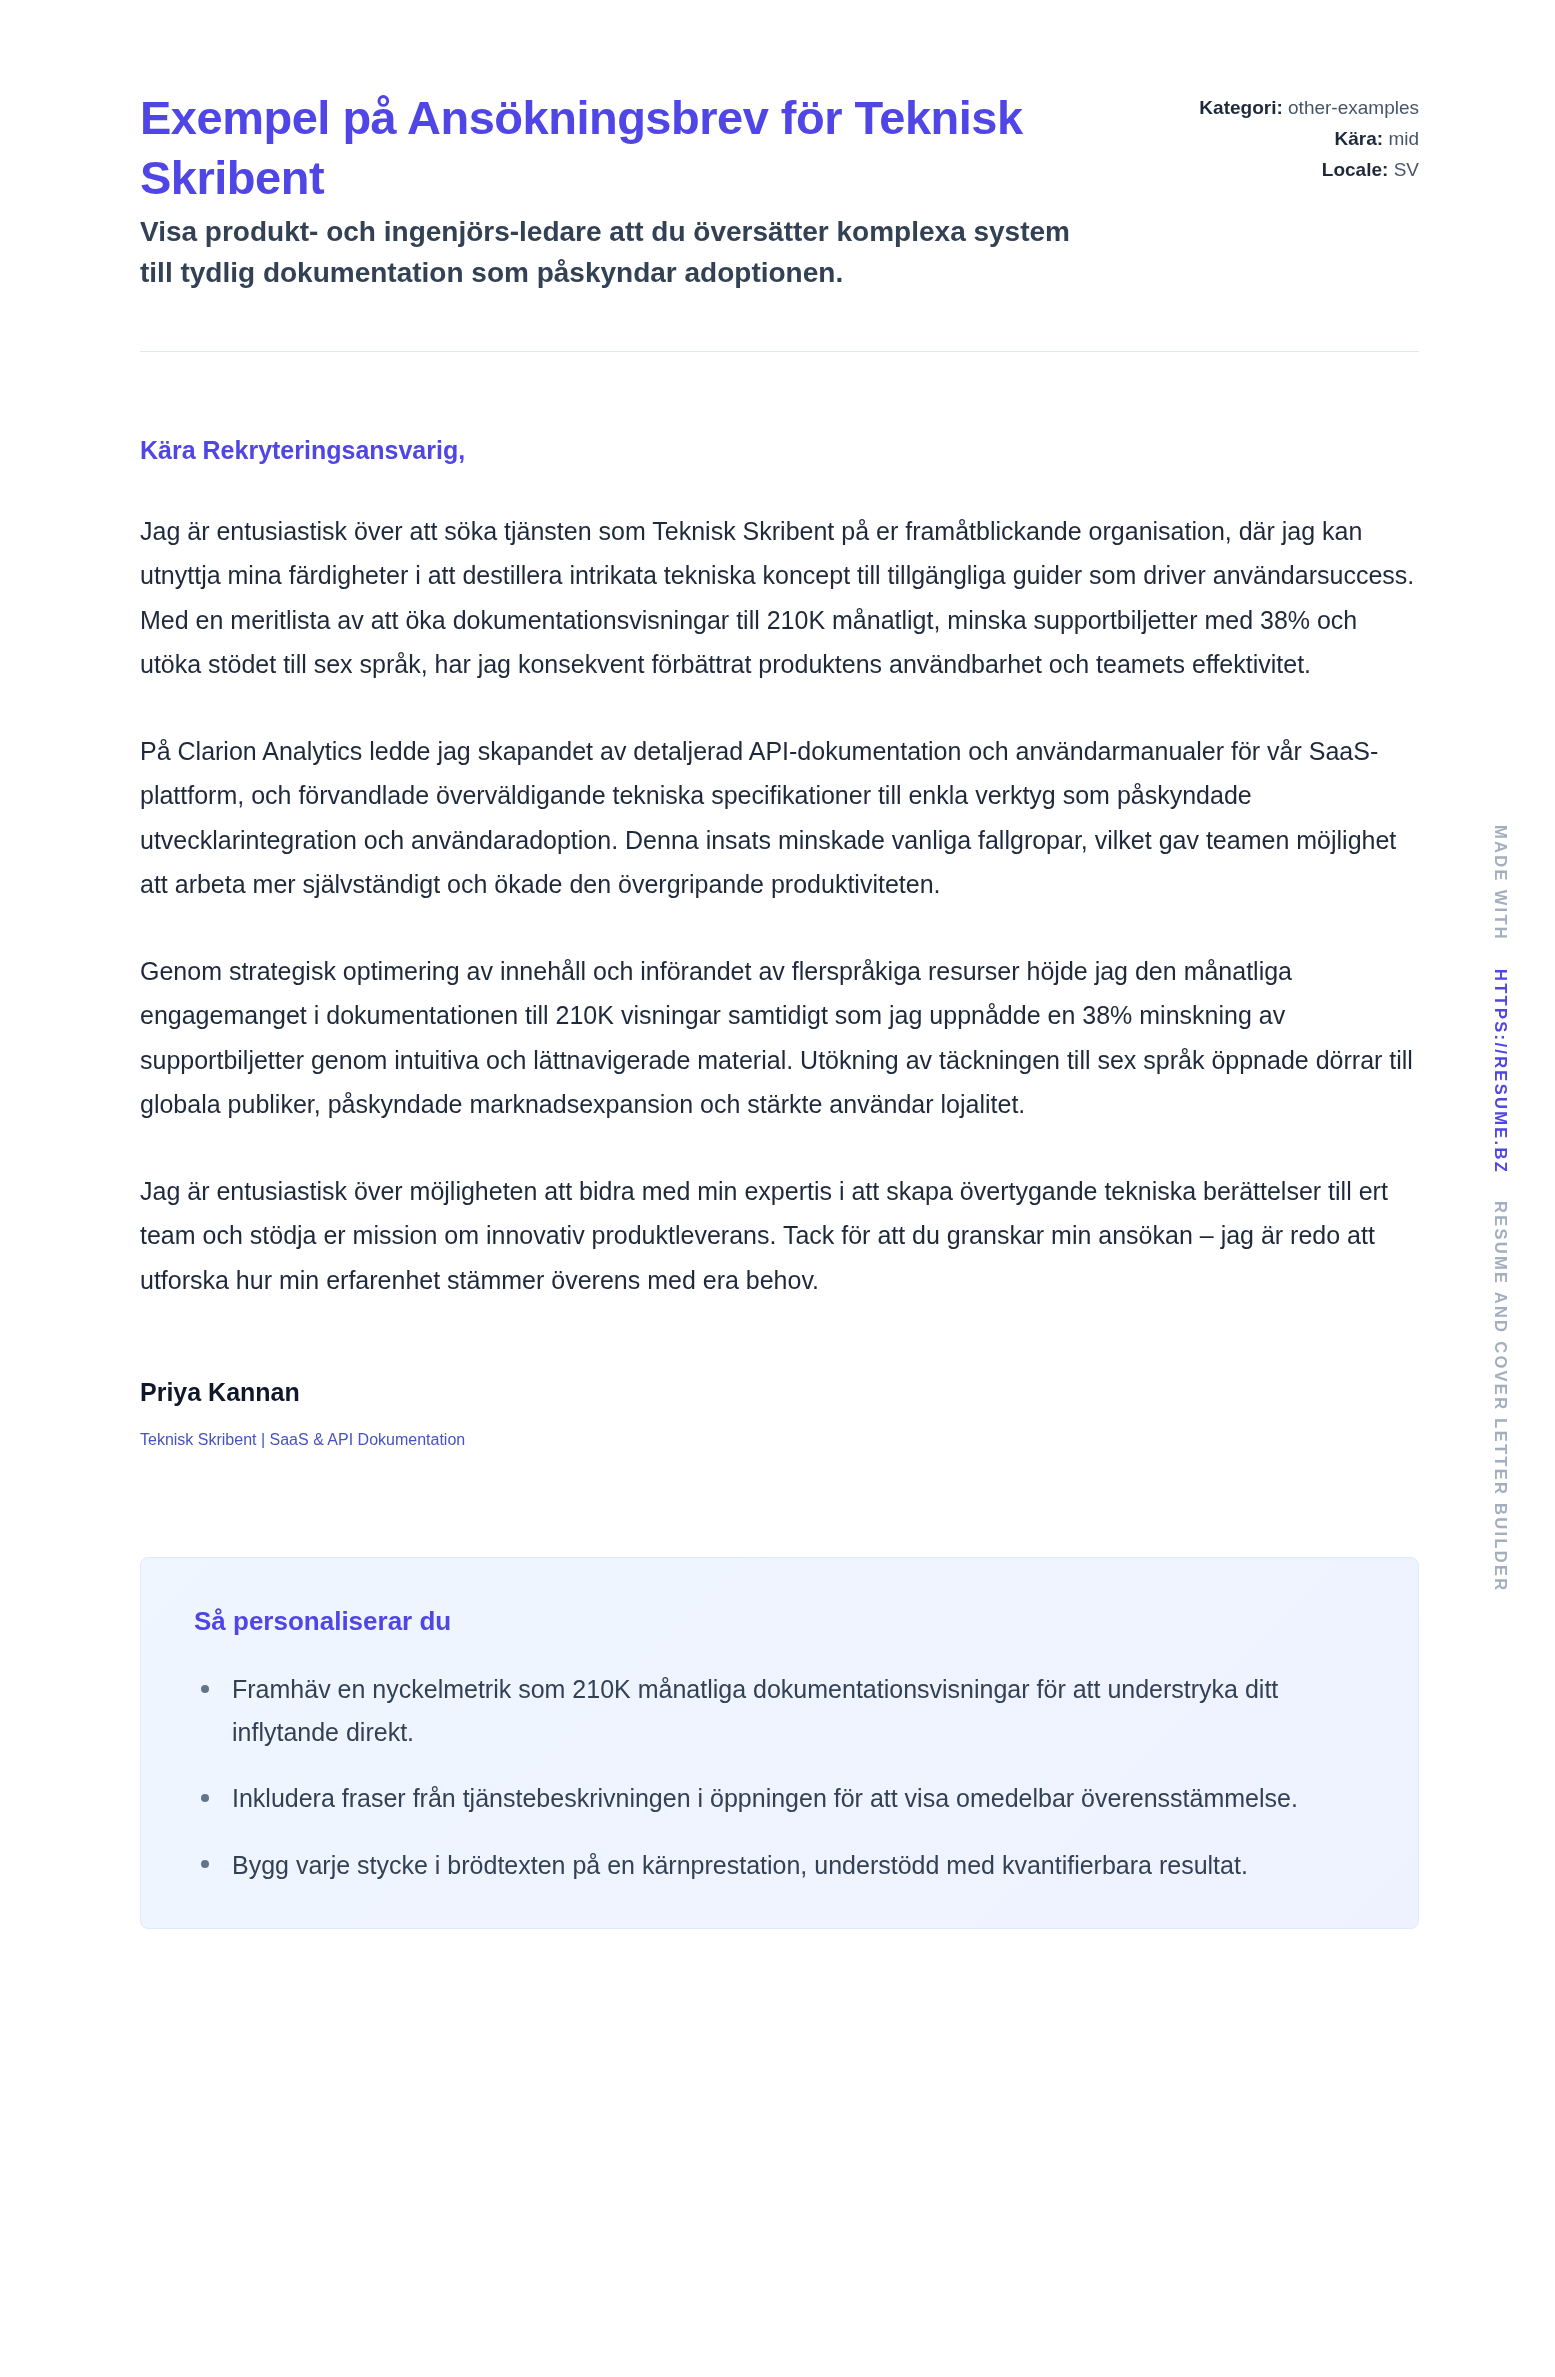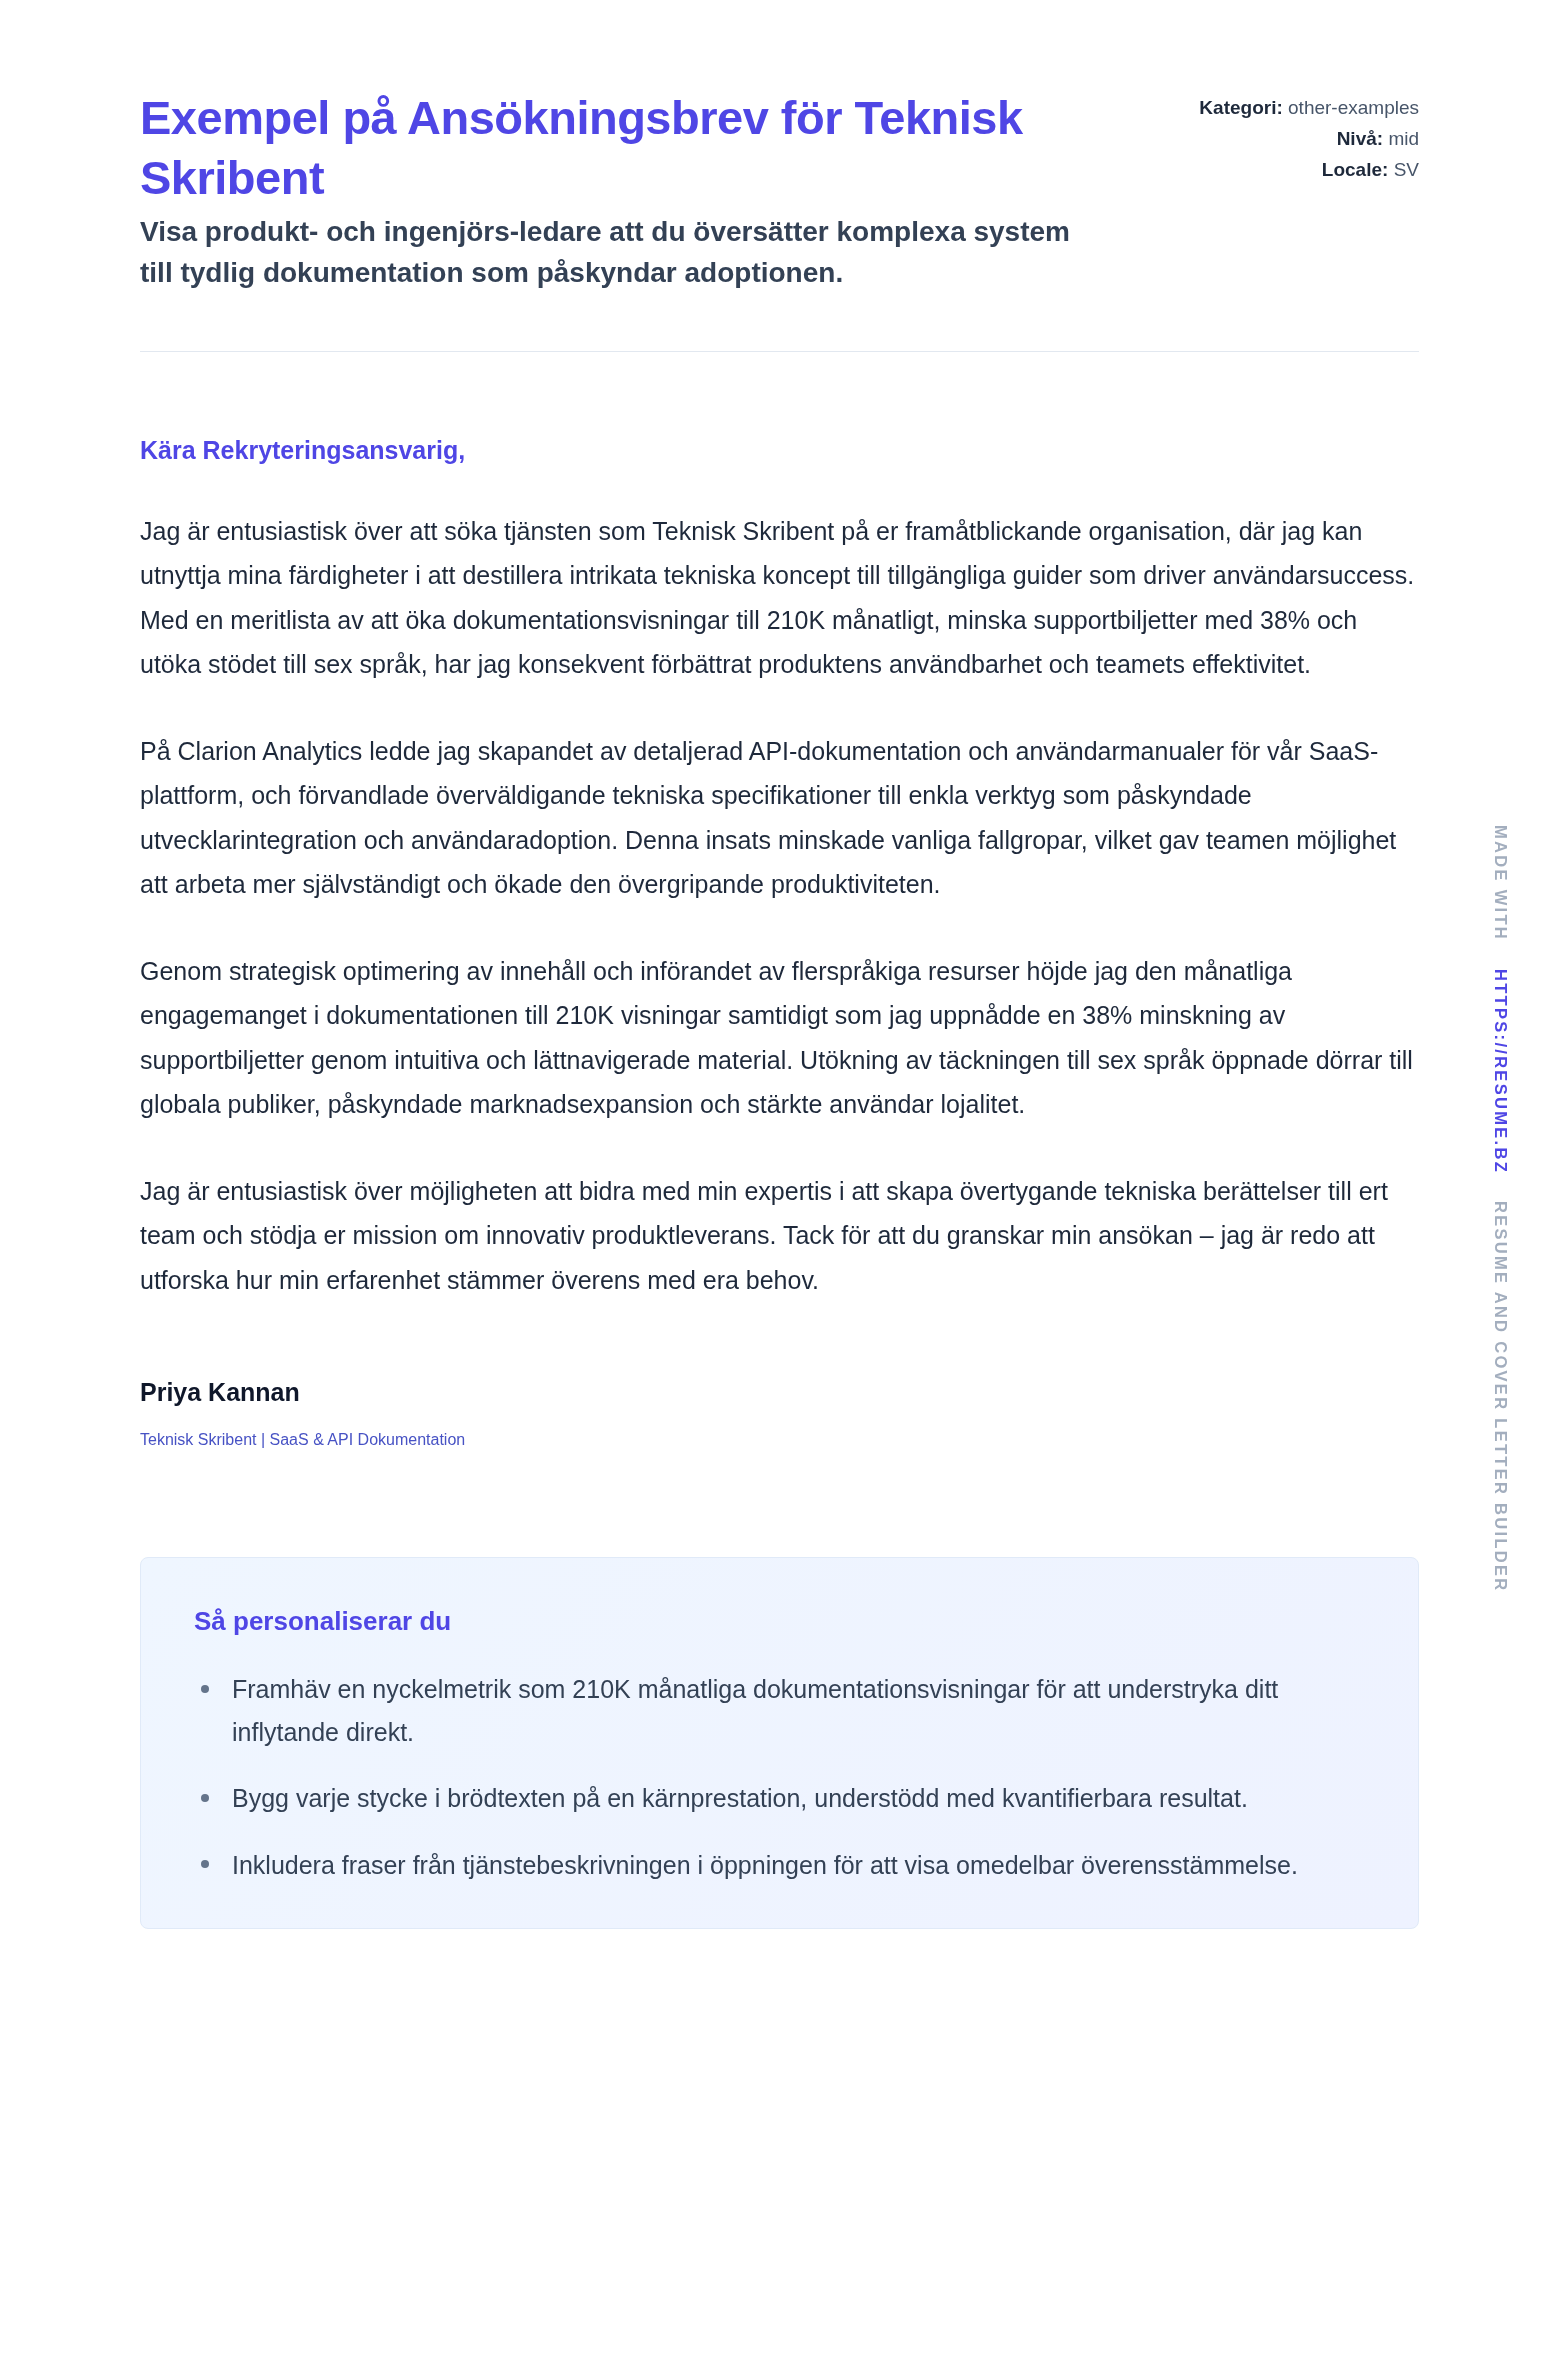--- a/index.html
+++ b/index.html
@@ -178,21 +178,21 @@
       <h1 class="page-title">Exempel på Ansökningsbrev för Teknisk Skribent</h1>
       <h2 class="page-subtitle">Visa produkt- och ingenjörs-ledare att du översätter komplexa system till tydlig dokumentation som påskyndar adoptionen.</h2>
     </div>
 
     <div class="meta">
       <div class="meta-row">
         <strong>Kategori:</strong>
         <span>other-examples</span>
       </div>
       <div class="meta-row">
-        <strong>Nivå:</strong>
+        <strong>Kära:</strong>
         <span>mid</span>
       </div>
       <div class="meta-row">
         <strong>Locale:</strong>
         <span>SV</span>
       </div>
     </div>
   </header>
 
   <hr class="divider">
@@ -213,25 +213,25 @@
 
   <section class="tips-card">
     <h3 class="tips-title">Så personaliserar du</h3>
     <ul class="tips-list">
       <li>
         <span class="bullet-dot"></span>
         <span>Framhäv en nyckelmetrik som 210K månatliga dokumentationsvisningar för att understryka ditt inflytande direkt.</span>
       </li>
       <li>
         <span class="bullet-dot"></span>
-        <span>Bygg varje stycke i brödtexten på en kärnprestation, understödd med kvantifierbara resultat.</span>
+        <span>Inkludera fraser från tjänstebeskrivningen i öppningen för att visa omedelbar överensstämmelse.</span>
       </li>
       <li>
         <span class="bullet-dot"></span>
-        <span>Inkludera fraser från tjänstebeskrivningen i öppningen för att visa omedelbar överensstämmelse.</span>
+        <span>Bygg varje stycke i brödtexten på en kärnprestation, understödd med kvantifierbara resultat.</span>
       </li>
     </ul>
   </section>
 
 </div>
 
 <div class="watermark">
   <span>MADE WITH</span>
   <a href="#">HTTPS://RESUME.BZ</a>
   <span>RESUME AND COVER LETTER BUILDER</span>

